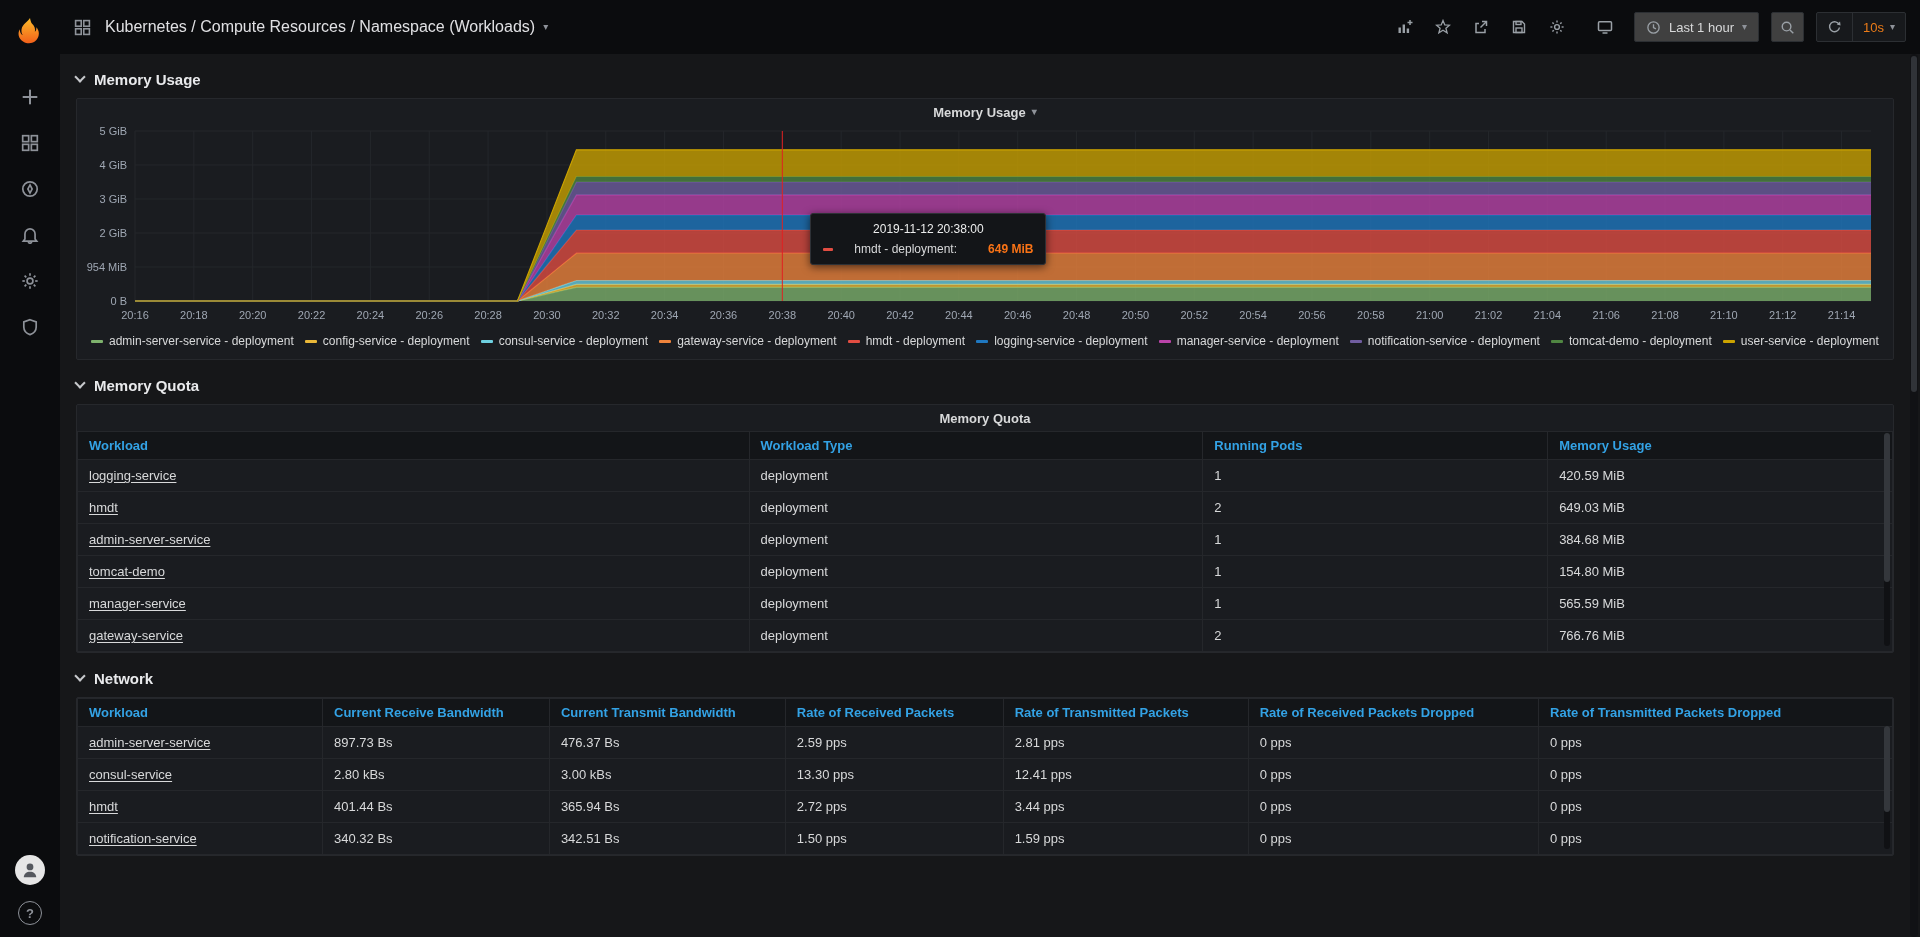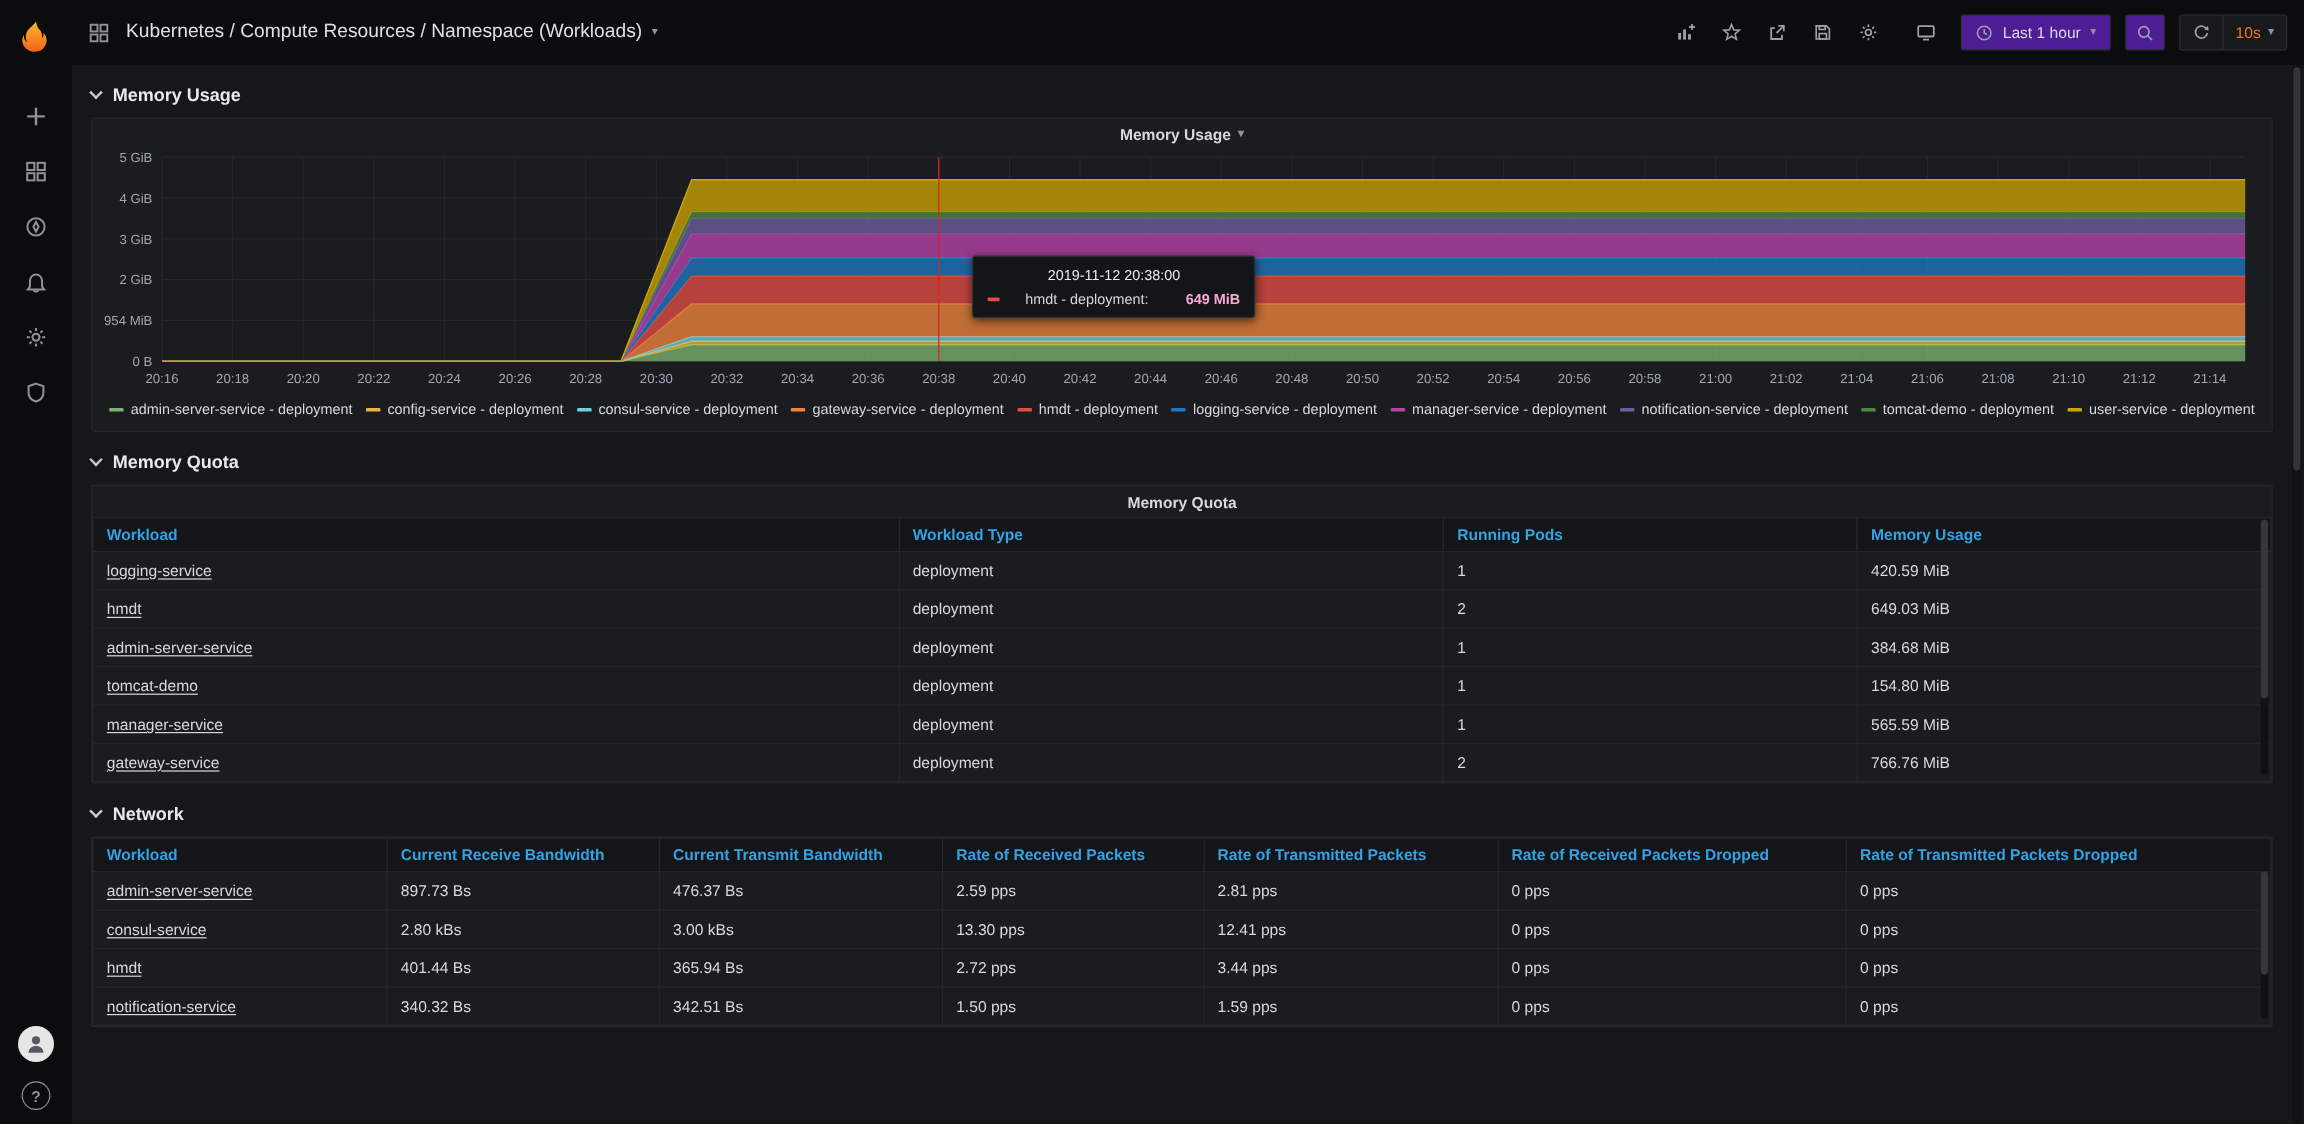--- a/index.html
+++ b/index.html
@@ -22,21 +22,21 @@
   
   .main{flex:1;display:flex;flex-direction:column;min-width:0}
   .navbar{height:54px;background:#0b0c0e;display:flex;align-items:center;padding:0 14px;flex:none}
   .nav-left{display:flex;align-items:center;gap:14px;color:#8e9299}
   .nav-left svg{width:17px;height:17px}
   .breadcrumb{font-size:16px;color:#e0e0e3;cursor:pointer;display:flex;align-items:center;gap:8px}
   .caret{color:#8e9299;font-size:10px;line-height:1}
   .nav-right{margin-left:auto;display:flex;align-items:center;gap:4px}
   .nav-ibtn{width:34px;height:32px;display:flex;align-items:center;justify-content:center;color:#9aa0a6;cursor:pointer;border-radius:2px}
   .nav-ibtn svg{width:16px;height:16px}
-  .btn-box{height:30px;border:1px solid #2c2f33;background:#4c1d95;border-radius:2px;display:flex;
+  .btn-box{height:30px;border:1px solid #2c2f33;background:#404040;border-radius:2px;display:flex;
     align-items:center;gap:8px;padding:0 11px;color:#d8d9da;cursor:pointer;margin-left:8px}
   .btn-box svg{width:15px;height:15px;color:#9aa0a6}
   .btn-group{display:flex;align-items:stretch;border:1px solid #2c2f33;background:#17191c;border-radius:2px;margin-left:8px;height:30px}
   .btn-group .seg{display:flex;align-items:center;gap:6px;padding:0 10px;cursor:pointer}
   .btn-group .seg + .seg{border-left:1px solid #2c2f33}
   .btn-group svg{width:15px;height:15px;color:#9aa0a6}
   .orange{color:#eb7b18;font-weight:400}
 
   
   .content{position:relative;flex:1;overflow:hidden;padding:8px 26px 0 16px}
@@ -53,21 +53,21 @@
   .chart-wrap{position:relative;height:202px}
   .chart-wrap svg{display:block}
   svg text{font-family:"Liberation Sans",sans-serif}
   .legend{height:28px;display:flex;align-items:center;justify-content:space-between;padding:0 14px;overflow:hidden}
   .lg-item{display:flex;align-items:center;gap:6px;font-size:12px;color:#d8d9da;white-space:nowrap;cursor:pointer}
   .lg-item i{display:inline-block;width:12px;height:3px;border-radius:1px}
   .tooltip{position:absolute;background:#131518;border:1px solid #2e3136;border-radius:3px;
     box-shadow:0 2px 8px rgba(0,0,0,.6);padding:8px 12px;font-size:12px;z-index:10;min-width:195px}
   .tt-time{font-weight:400;text-align:center;color:#eceded;margin-bottom:6px;white-space:nowrap}
   .tt-row{display:flex;align-items:center;gap:21px;white-space:nowrap}
-  .tt-row b{margin-left:auto;color:#f9a8d4;padding-left:10px}
+  .tt-row b{margin-left:auto;color:#f97316;padding-left:10px}
   .tt-dash{display:inline-block;width:10px;height:3px;border-radius:1px}
 
   
   table{width:100%;border-collapse:collapse;table-layout:fixed;font-size:13px}
   th,td{padding:8px 11px;border:1px solid #25272b;text-align:left;font-weight:400;
     overflow:hidden;white-space:nowrap;text-overflow:ellipsis}
   thead th{background:#131518;color:#33a2e5;font-weight:700;cursor:pointer;padding:6px 11px}
   td.linkcell span{text-decoration:underline;text-underline-offset:2px;cursor:pointer}
   .vscroll{position:absolute;top:28px;right:3px;bottom:6px;width:6px;background:#101114;border-radius:3px}
   .vscroll .thumb{position:absolute;top:0;left:0;width:6px;height:70%;background:#34373c;border-radius:3px}

